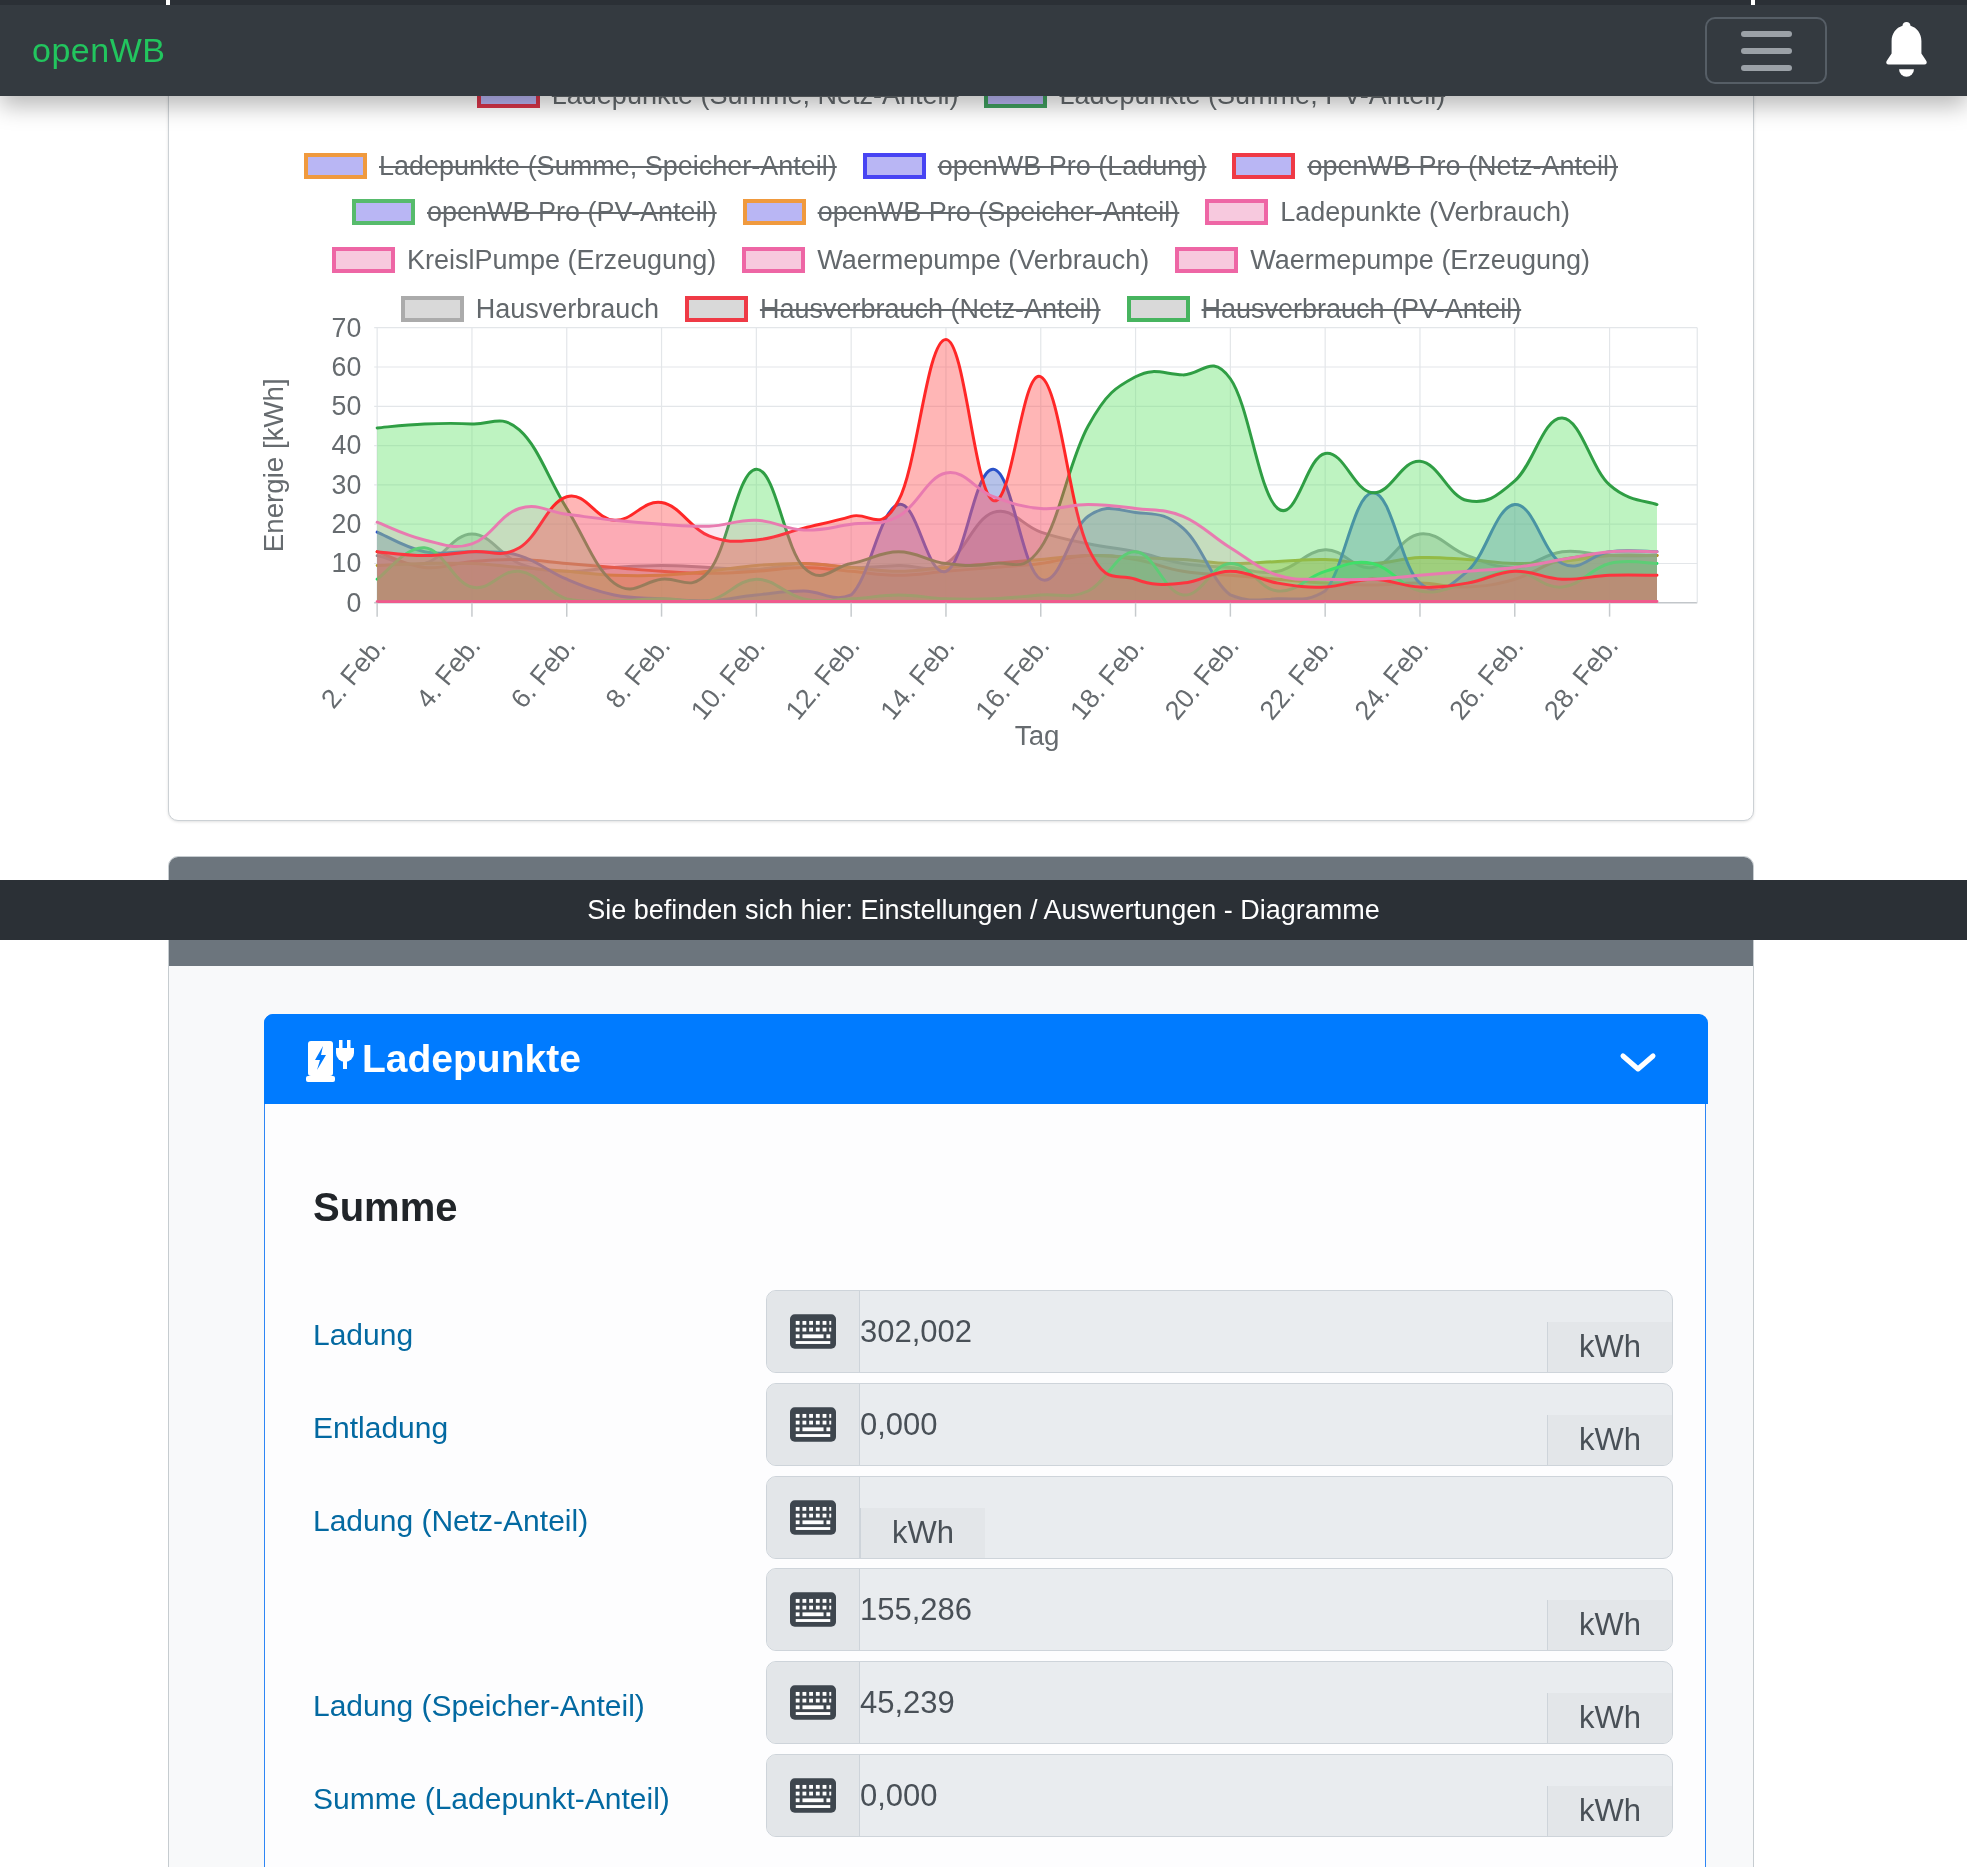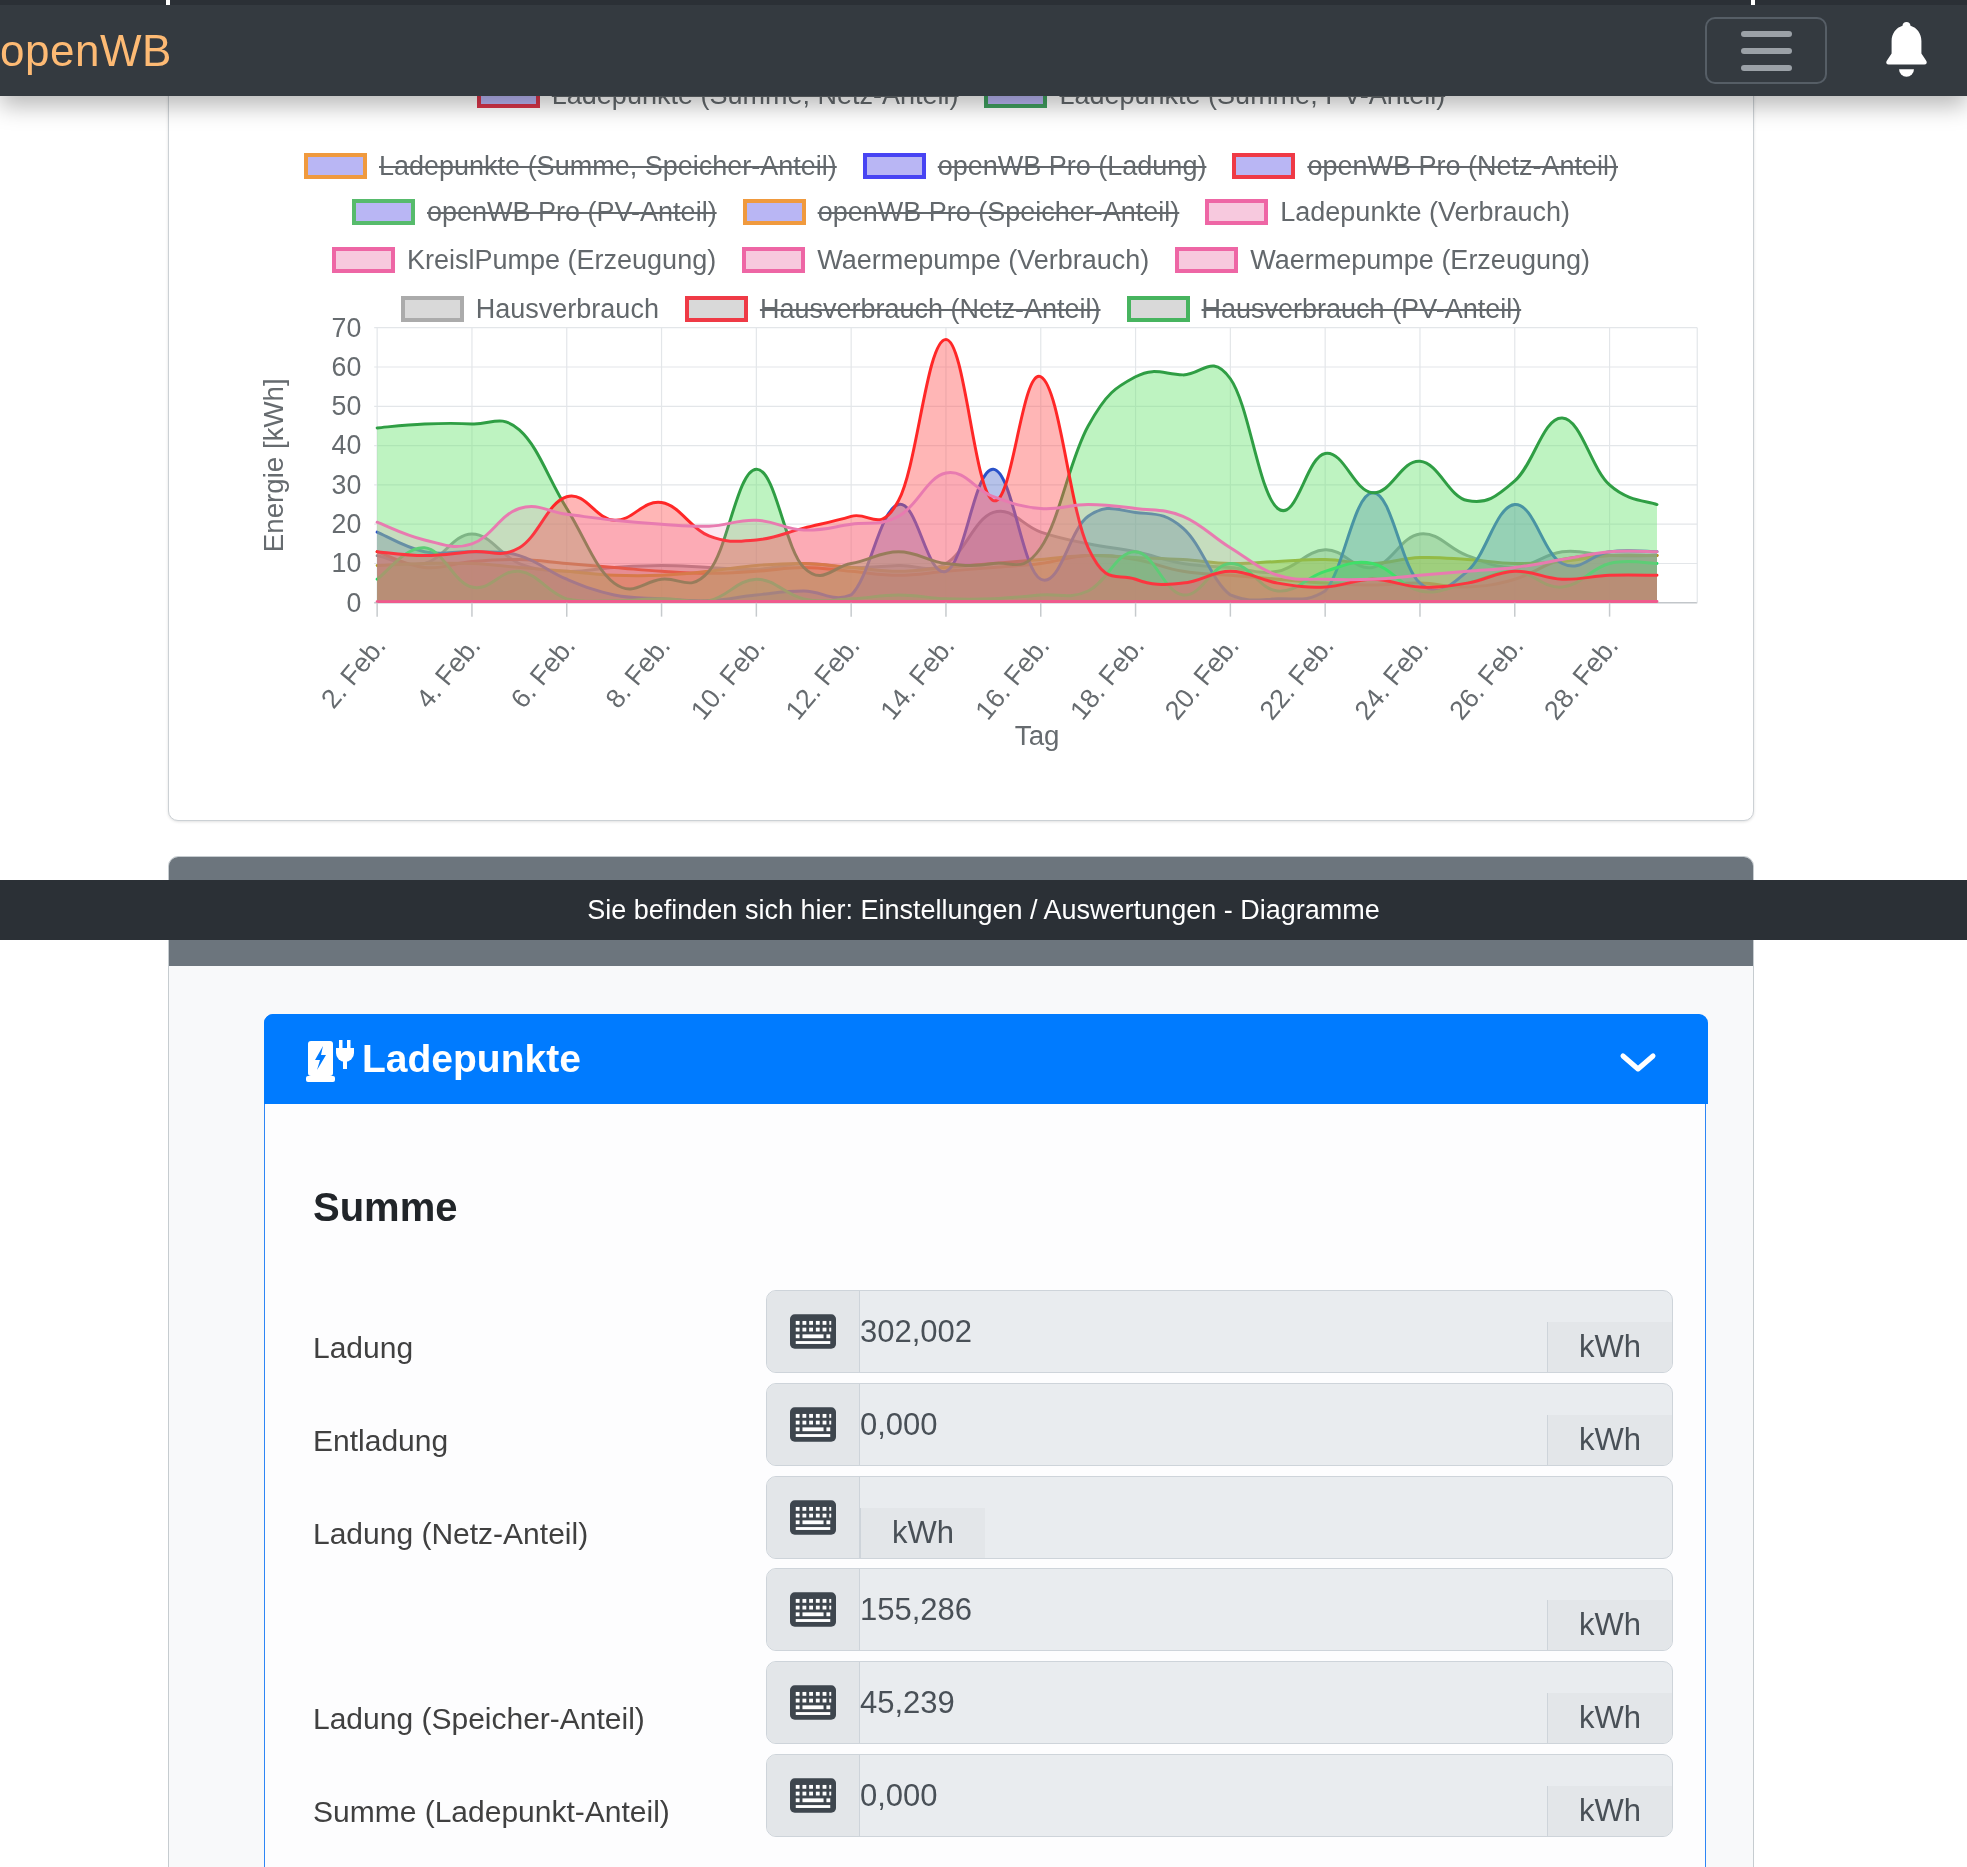--- a/index.html
+++ b/index.html
@@ -7,21 +7,21 @@
     font-family:"Liberation Sans","DejaVu Sans",sans-serif; }
   .abs { position:absolute; }
 
   
   #top-sliver { left:0; top:0; width:1967px; height:5px; background:#2b3036; z-index:60; }
   #top-sliver .mark { position:absolute; top:0; width:4px; height:5px; background:#fff; }
 
   
   #navbar { left:0; top:5px; width:1967px; height:91px; background:#343a40; z-index:50;
     display:flex; align-items:center; box-shadow:0 10px 22px rgba(0,0,0,.28); }
-  #brand { color:#fdba74; font-size:44px; letter-spacing:0.5px; }
+  #brand { color:#22c55e; font-size:34px; margin-left:32px; letter-spacing:0.5px; }
   #nav-right { margin-left:auto; display:flex; align-items:center; gap:53px; margin-right:34px; }
   #toggler { width:122px; height:67px; border:2px solid #565e66; border-radius:10px;
     display:flex; flex-direction:column; justify-content:center; align-items:center; gap:11px; cursor:pointer; background:transparent; }
   #toggler .bar { width:51px; height:6px; border-radius:3px; background:#9ba1a7; }
 
   
   #chart-card { left:168px; top:-40px; width:1586px; height:861px; background:#fff;
     border:1px solid #ccd1d5; border-radius:10px; z-index:10; box-shadow:0 1px 3px rgba(0,0,0,.12); }
   .legend-row { position:absolute; left:0; width:100%; height:40px; display:flex;
     justify-content:center; align-items:center; gap:26px; }
@@ -44,21 +44,21 @@
   #inner-card { left:95px; top:157px; width:1442px; height:871px; background:#fdfdfe;
     border:1px solid #2e86f5; border-radius:9px 9px 0 0; position:absolute; }
   #lp-header { position:absolute; left:-1px; top:-1px; width:1444px; height:90px; background:#007bff;
     border-radius:9px 9px 0 0; display:flex; align-items:center; cursor:pointer; }
   #lp-title { color:#fff; font-size:39px; font-weight:bold; margin-left:98px; }
   #lp-icon { position:absolute; left:42px; top:24px; }
   #lp-chevron { position:absolute; right:51px; top:38px; cursor:pointer; }
   #summe-heading { position:absolute; left:48px; top:170px; font-size:40px; font-weight:bold; color:#212529; }
 
   .val-row { position:absolute; left:0; width:100%; height:83px; }
-  .val-label { position:absolute; left:48px; top:16px; height:83px; line-height:83px; font-size:30px; color:#404040; }
+  .val-label { position:absolute; left:48px; top:3px; height:83px; line-height:83px; font-size:30px; color:#0369a1; }
   .input-group { position:absolute; left:501px; top:0; width:907px; height:83px;
     border:1px solid #ced4da; border-radius:10px; display:flex; overflow:hidden; background:#e9ecef; }
   .ig-icon { width:93px; background:#e3e6e9; border-right:1px solid #ced4da;
     display:flex; align-items:center; justify-content:center; }
   .ig-input { flex:1; border:none; outline:none; background:#e9ecef; text-align:left;
     padding-right:24px; font-size:31px; color:#495057; font-family:inherit; }
   .ig-unit { width:125px; background:#e3e6e9; border-left:1px solid #ced4da;
     display:flex; align-items:center; justify-content:center; font-size:31px; color:#495057;margin-top:31px; }
 
   svg text { font-family:"Liberation Sans","DejaVu Sans",sans-serif; }

